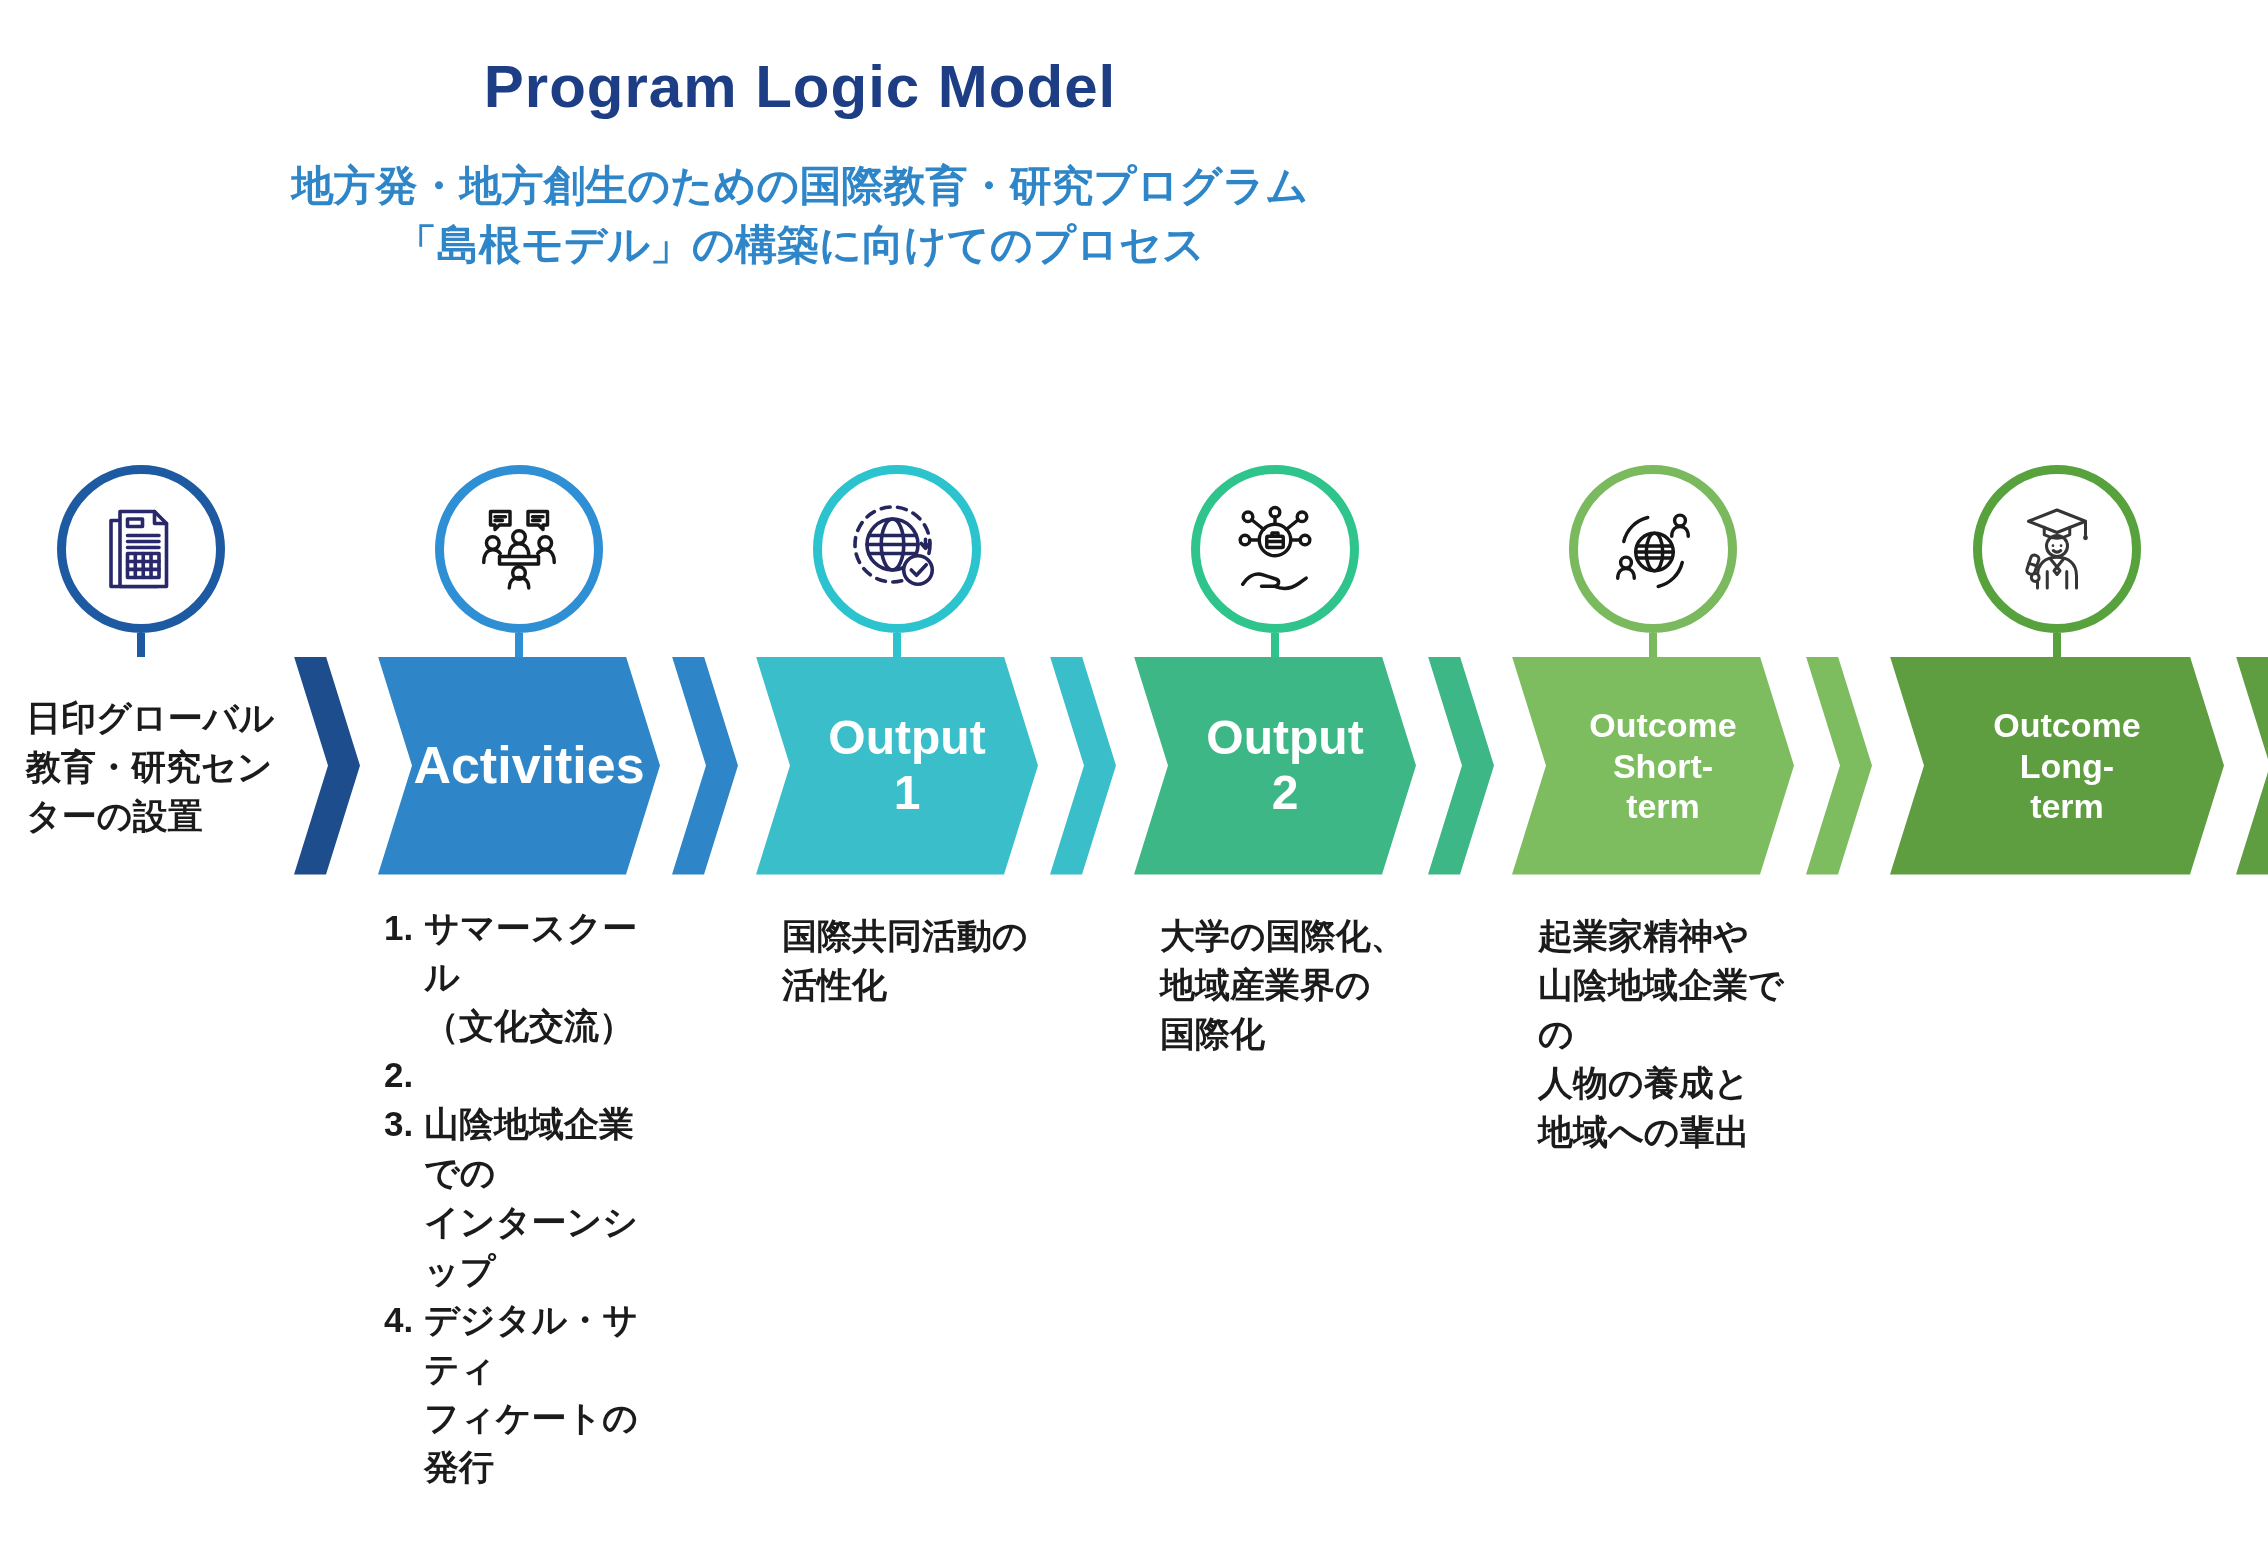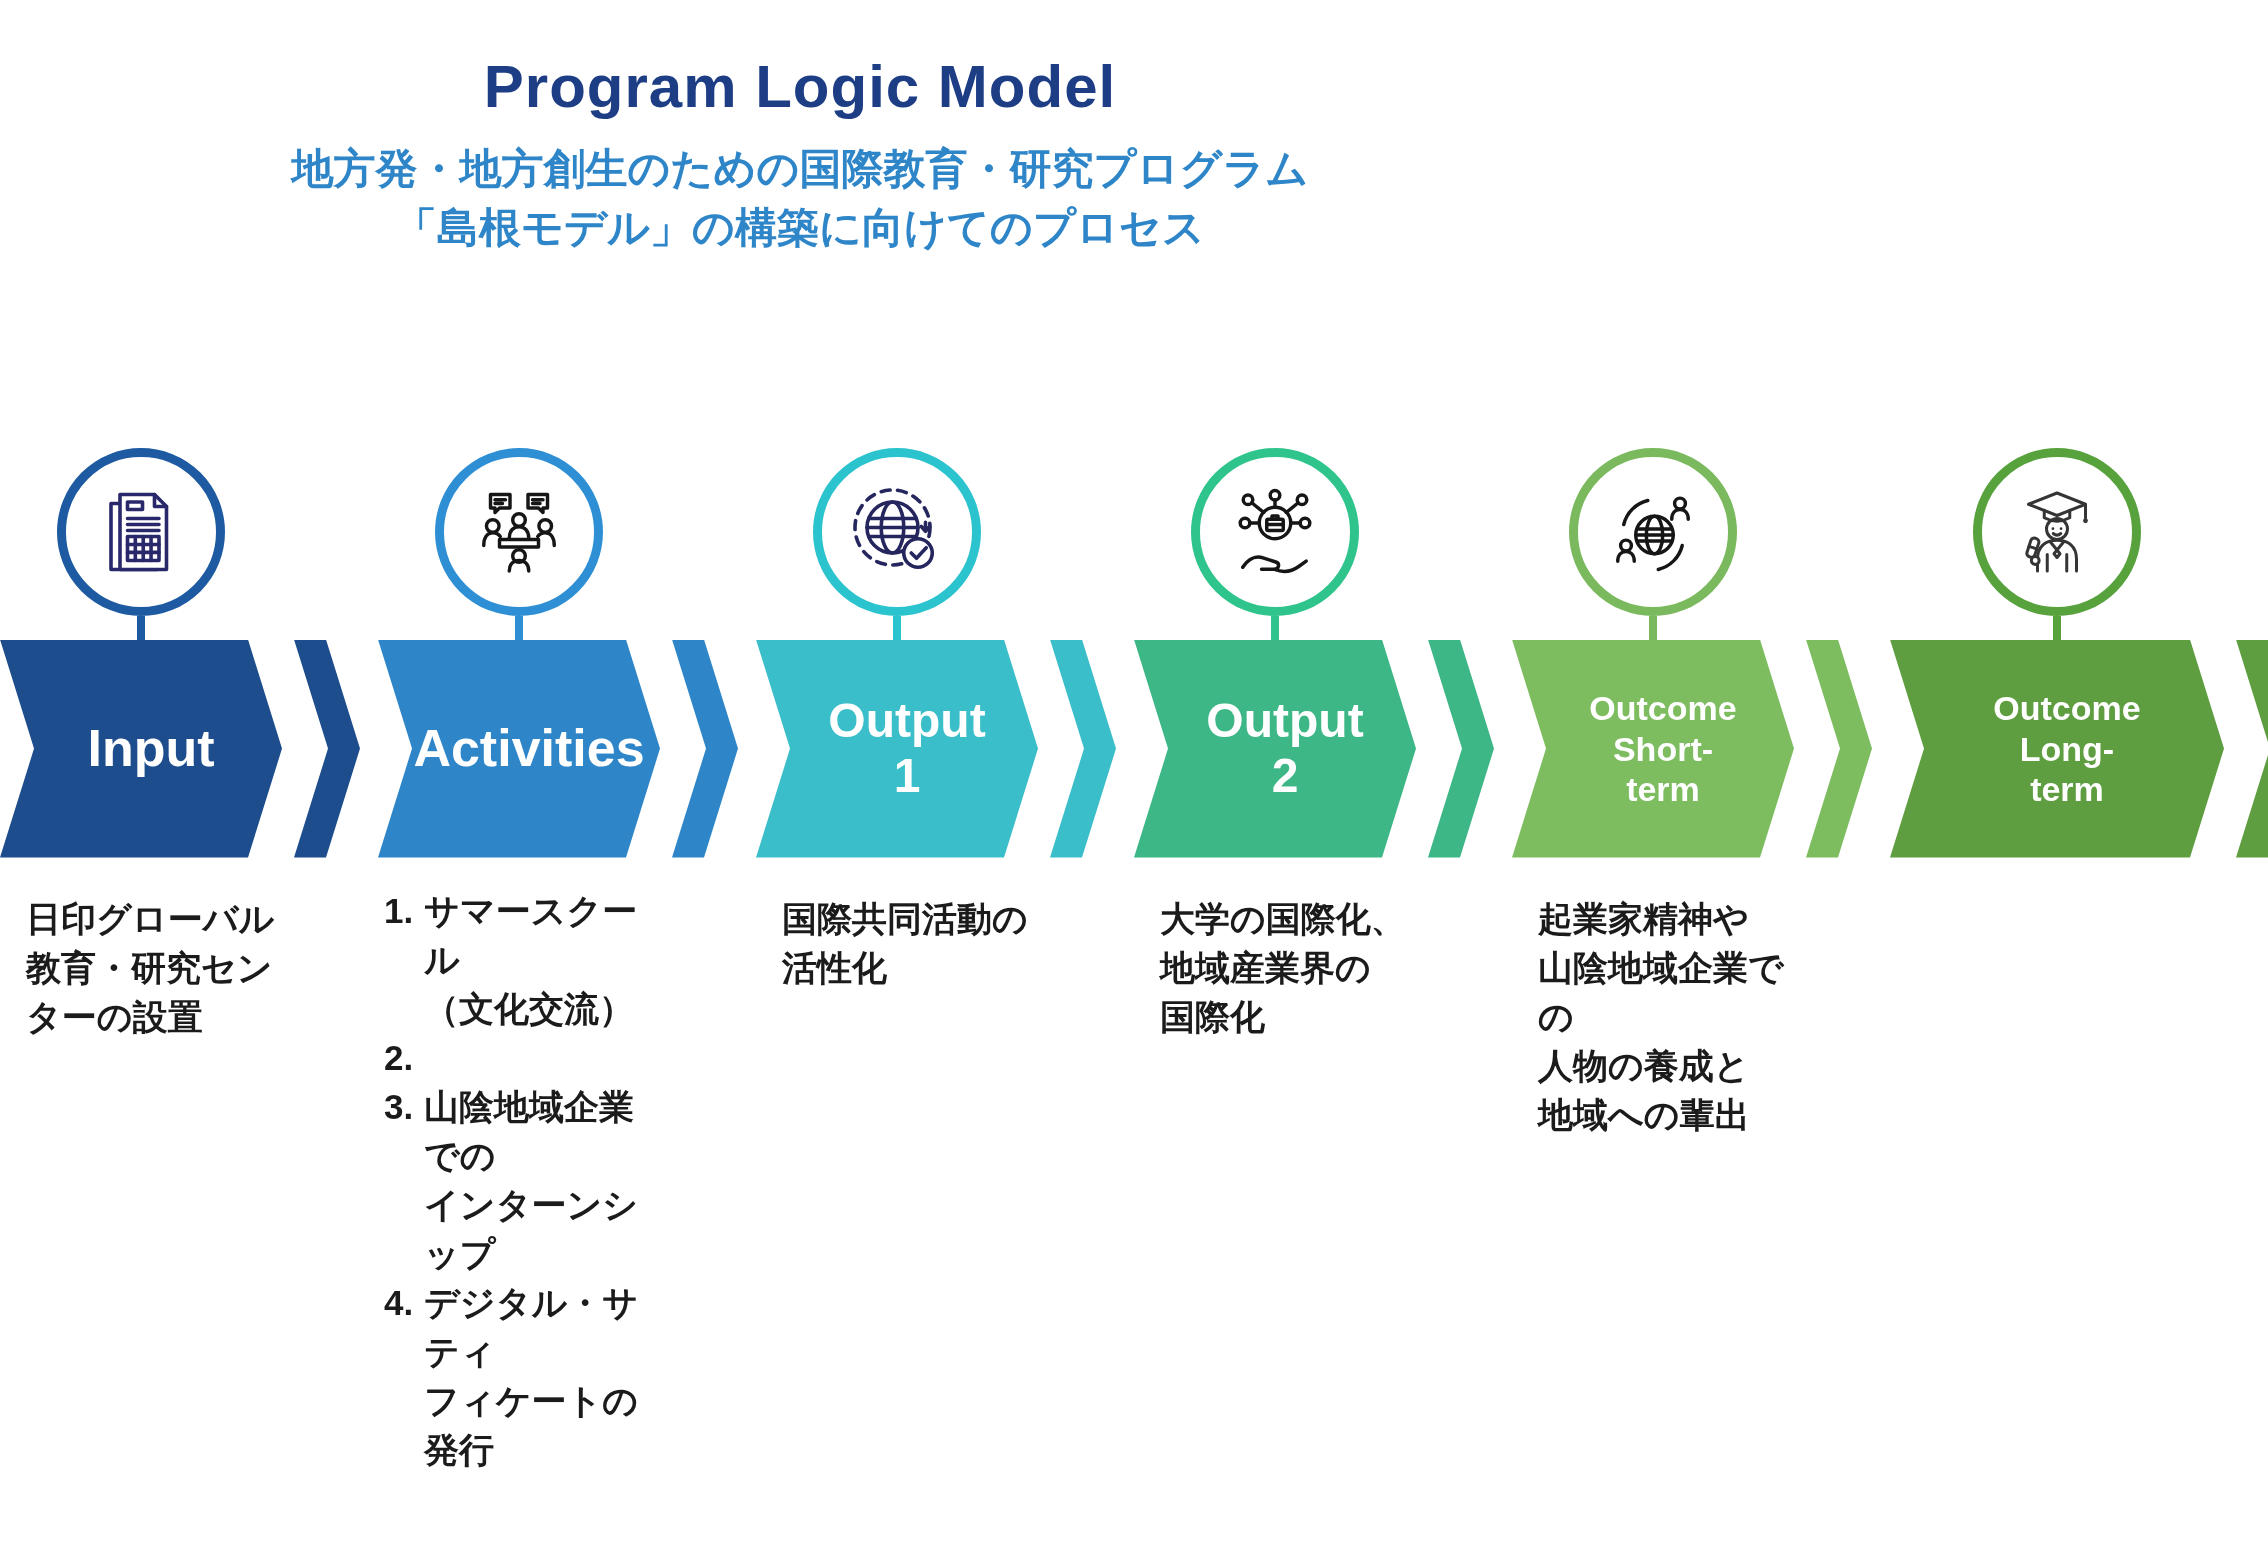--- a/index.html
+++ b/index.html
@@ -4,21 +4,21 @@
 <style>
   * { margin:0; padding:0; box-sizing:border-box; }
   html,body { background:#ffffff; }
   .page {
     position:relative; width:2268px; height:1555px; background:#ffffff;
     font-family:"Liberation Sans", sans-serif; overflow:hidden;
   }
   
   .header { width:1600px; margin:0 auto 0 0; padding-top:52px; text-align:center; }
   .title  { font-size:60px; font-weight:bold; line-height:1.15; letter-spacing:1px; }
-  .subtitle { margin-top:19px; font-size:42px; font-weight:bold; line-height:1.4; white-space:pre-line; }
+  .subtitle { margin-top:36px; font-size:42px; font-weight:bold; line-height:1.4; white-space:pre-line; }
   
   .flow { display:flex; margin-top:190px; overflow:hidden; }
   .stage { flex:1; display:flex; align-items:flex-start; min-width:0; }
   .main  { flex:1; display:flex; flex-direction:column; align-items:center; min-width:0; }
   .circle {
     width:168px; height:168px; border-radius:50%;
     border:9px solid var(--ring); background:#fff;
     display:flex; align-items:center; justify-content:center;
   }
   .connector { width:8px; height:24px; background:var(--ring); }
@@ -76,23 +76,20 @@
             <rect x="12" y="13" width="31" height="44" fill="#ffffff"></rect>
             <path d="M18 7 h23 l8 8 v42 h-31 z" fill="#ffffff"></path>
             <path d="M41 7 v8 h8"></path>
             <rect x="23" y="12" width="10" height="5"></rect>
             <path d="M23 23 h21 M23 27 h21 M23 31 h21"></path>
             <rect x="23" y="35" width="21" height="16"></rect>
             <path d="M23 40.3 h21 M23 45.6 h21 M28.2 35 v16 M33.5 35 v16 M38.7 35 v16"></path>
           </svg>
         </div>
         <div class="connector"></div>
-        <div class="arrow">
-          <div class="arrow-label lbl-lg">Input</div>
-        </div>
         <div class="desc">日印グローバル
 教育・研究セン
 ターの設置</div>
       </div>
       <div class="tail"></div>
     </div>
 
     <div class="stage" style="--arrow: #2e86c8; --ring: #2e8fd4;">
       <div class="main">
         <div class="circle">

